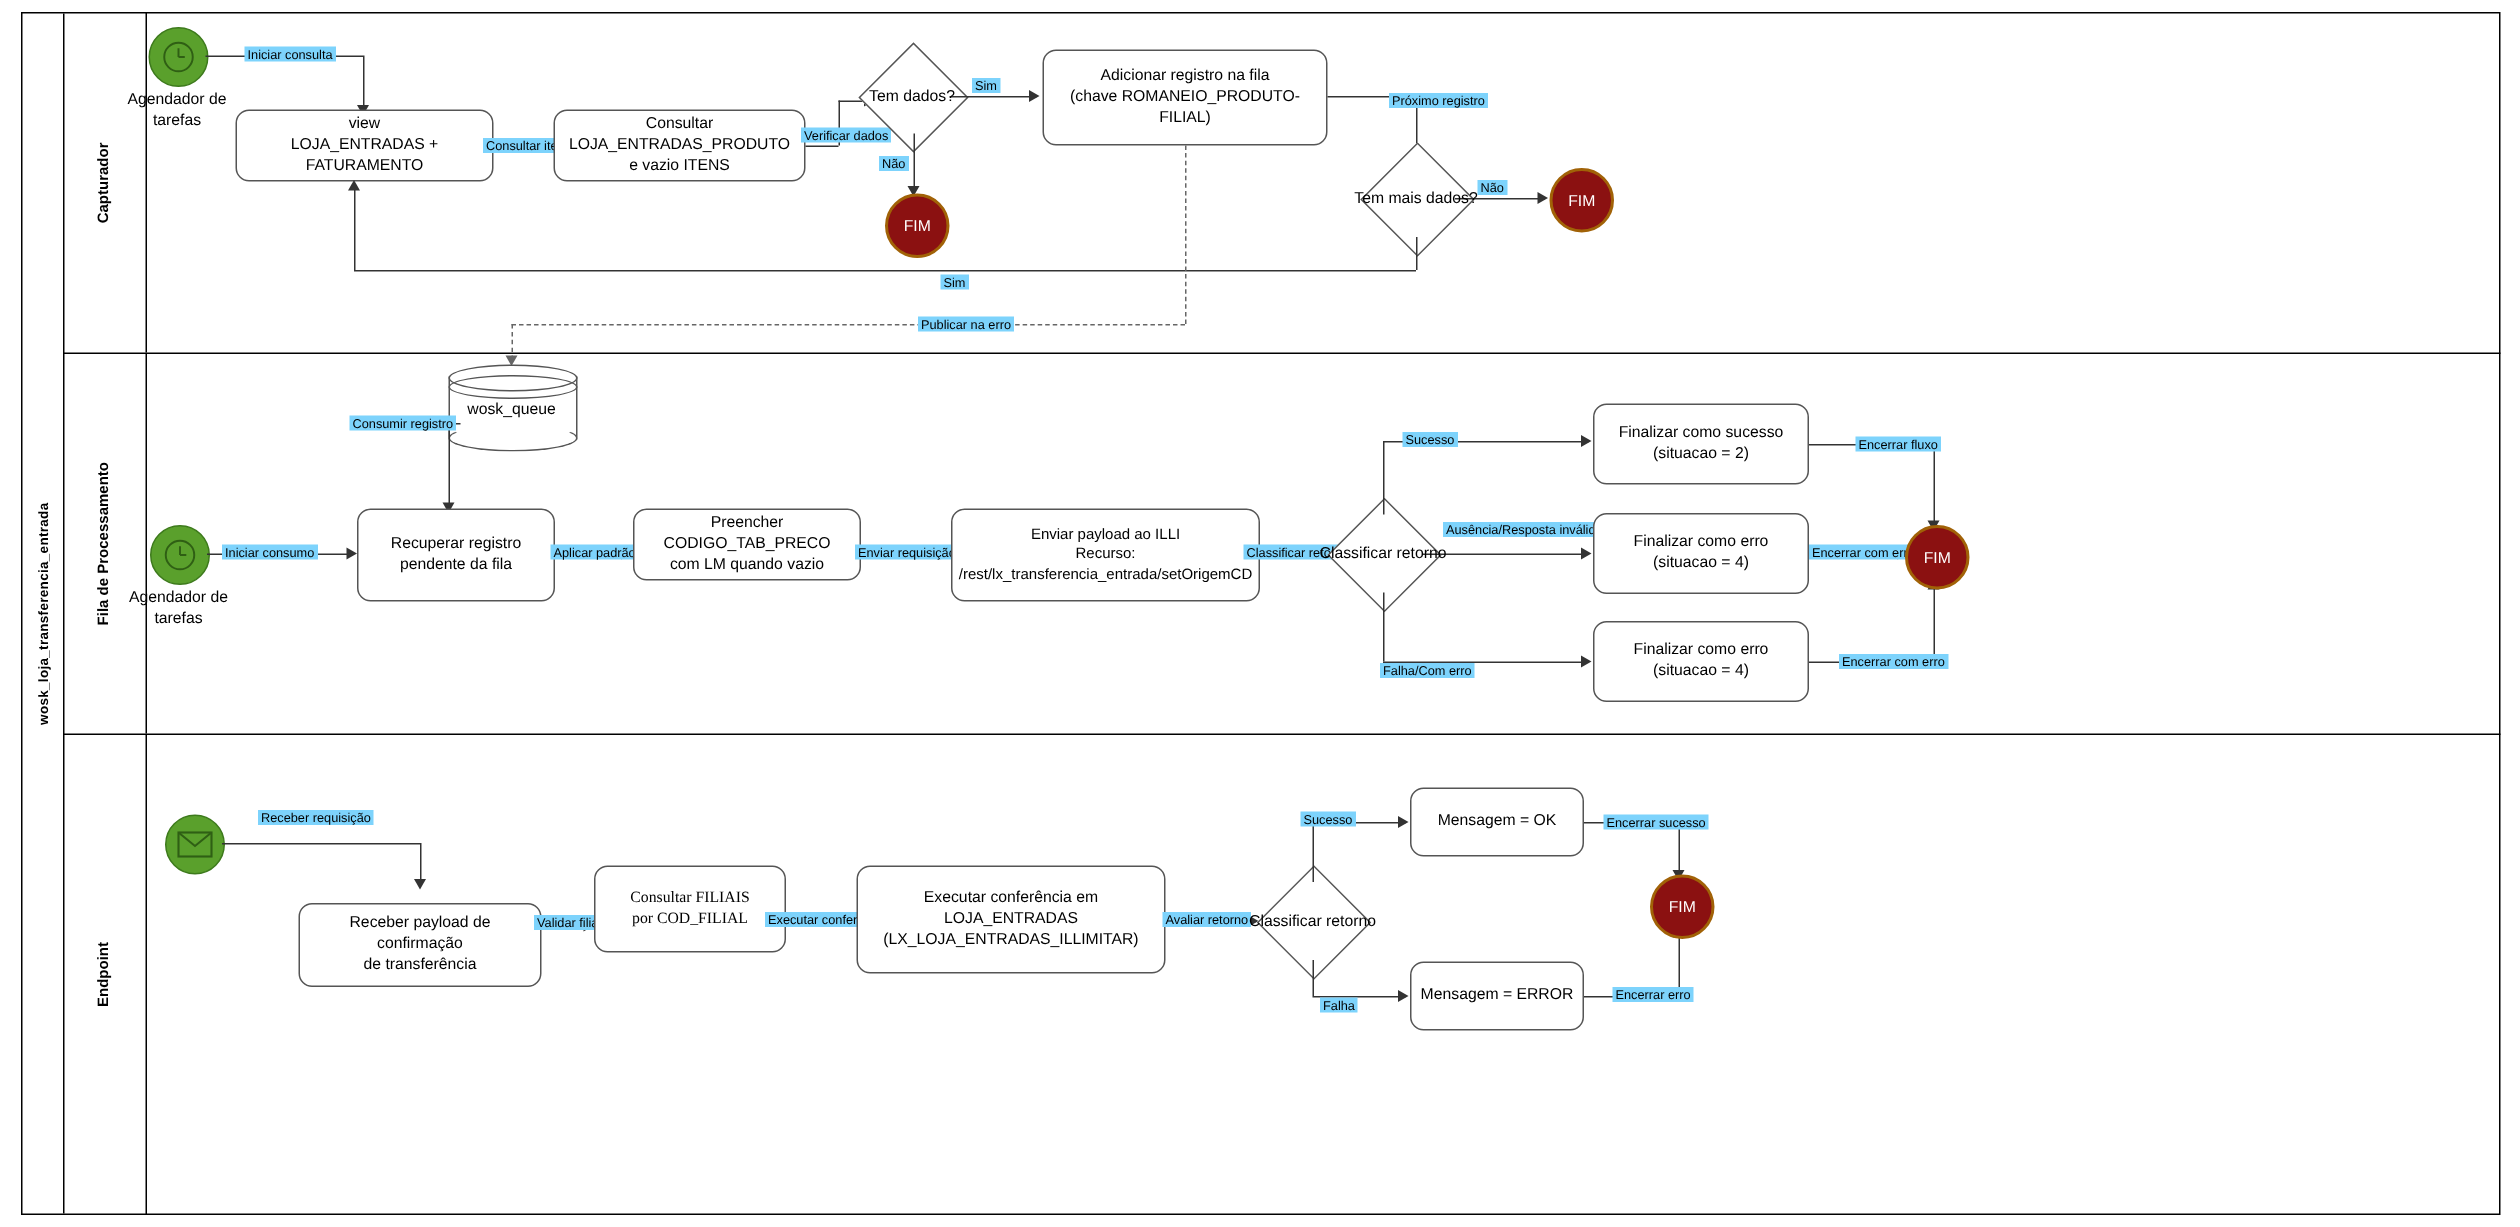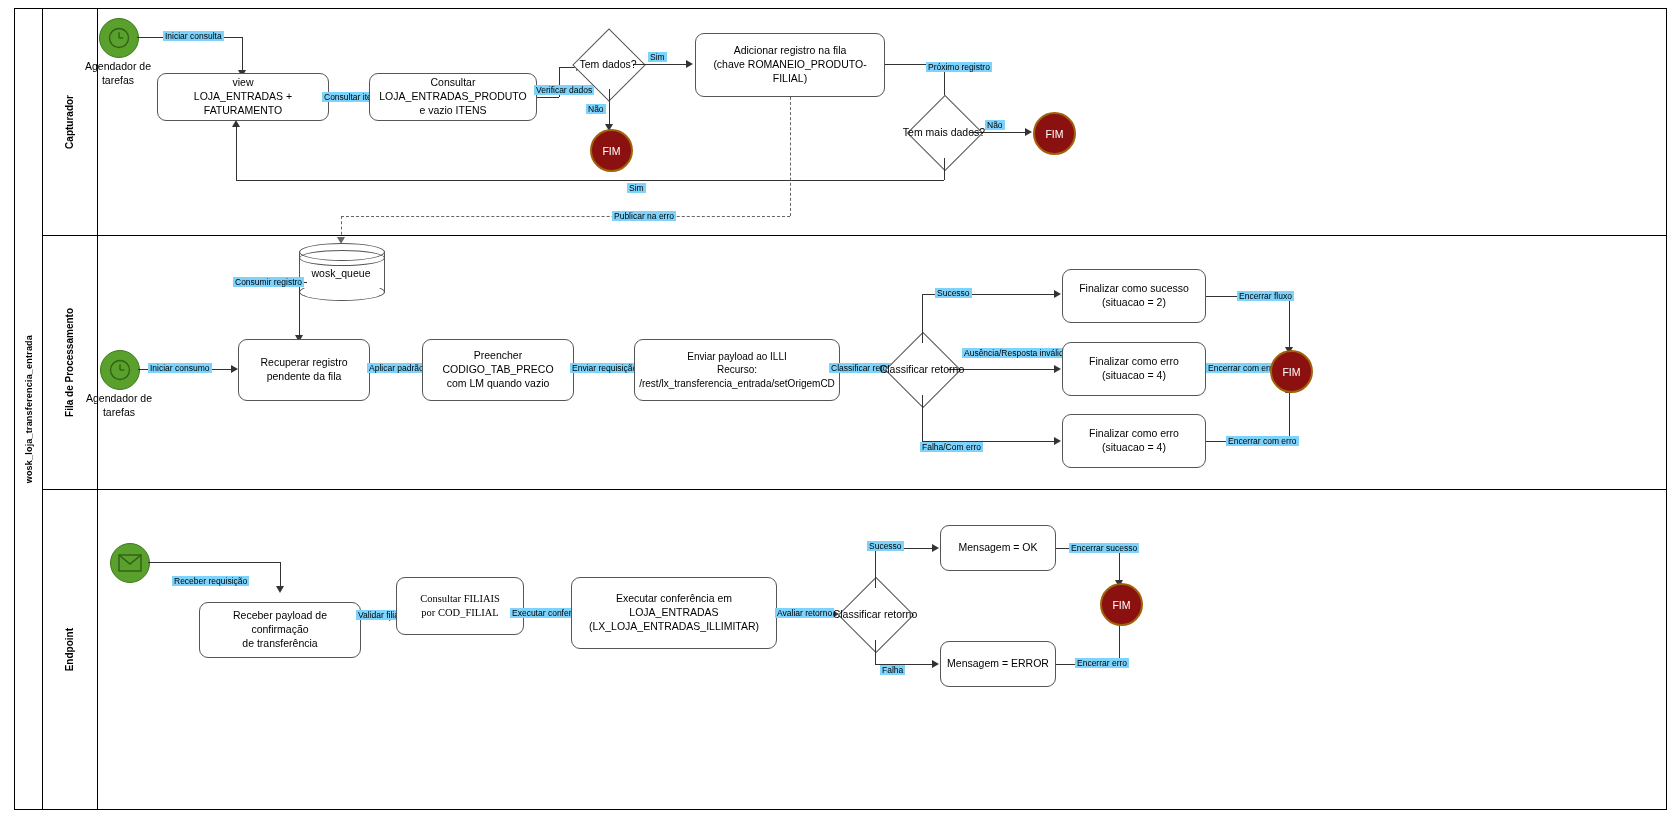--- a/index.html
+++ b/index.html
@@ -199,21 +199,21 @@
   <div class="arrow ar-r" style="left:231px;top:365px;"></div>
   <div class="elbl" style="left:148px;top:363px;">Iniciar consumo</div>
 
   <div class="task" style="left:238px;top:339px;width:132px;height:62px;white-space:pre-line;">Recuperar registro
 pendente da fila</div>
 
   <div class="ln h" style="left:370px;top:369px;width:50px;"></div>
   <div class="arrow ar-r" style="left:414px;top:365px;"></div>
   <div class="elbl" style="left:367px;top:363px;">Aplicar padrão</div>
 
-  <div class="task" style="left:422px;top:339px;width:152px;height:62px;white-space:pre-line;text-align:center;">Preencher CODIGO_TAB_PRECO
+  <div class="task" style="left:422px;top:339px;width:152px;height:48px;white-space:pre-line;text-align:center;">Preencher CODIGO_TAB_PRECO
 com LM quando vazio</div>
 
   <div class="ln h" style="left:574px;top:369px;width:58px;"></div>
   <div class="arrow ar-r" style="left:627px;top:365px;"></div>
   <div class="elbl" style="left:570px;top:363px;">Enviar requisição</div>
 
   <div class="task" style="left:634px;top:339px;width:206px;height:62px;white-space:pre-line;font-size:10px;">Enviar payload ao ILLI
 Recurso: /rest/lx_transferencia_entrada/setOrigemCD</div>
 
   <div class="ln h" style="left:840px;top:369px;width:56px;"></div>
@@ -267,21 +267,21 @@
   <div class="ev-start" style="left:110px;top:543px;width:38px;height:38px;">
     <svg width="24" height="18" viewBox="0 0 24 18">
       <rect x="1" y="1" width="22" height="16" fill="none" stroke="#2f5f14" stroke-width="1.4"></rect>
       <polyline points="1,1 12,10 23,1" fill="none" stroke="#2f5f14" stroke-width="1.4"></polyline>
     </svg>
   </div>
 
   <div class="ln h" style="left:148px;top:562px;width:132px;"></div>
   <div class="ln v" style="left:280px;top:562px;height:28px;"></div>
   <div class="arrow ar-d" style="left:276px;top:586px;"></div>
-  <div class="elbl" style="left:172px;top:576px;text-align:right;">Receber requisição</div>
+  <div class="elbl" style="left:172px;top:540px;text-align:right;">Receber requisição</div>
 
   <div class="task" style="left:199px;top:589px;width:162px;height:56px;white-space:pre-line;margin-top:13px;">Receber payload de confirmação
 de transferência</div>
 
   <div class="ln h" style="left:361px;top:617px;width:34px;"></div>
   <div class="arrow ar-r" style="left:389px;top:613px;"></div>
   <div class="elbl" style="left:356px;top:610px;">Validar filial</div>
 
   <div class="task" style="left:396px;top:576px;width:128px;height:58px;white-space:pre-line;top:577px;font-family:Liberation Serif, serif;">Consultar FILIAIS
 por COD_FILIAL</div>

